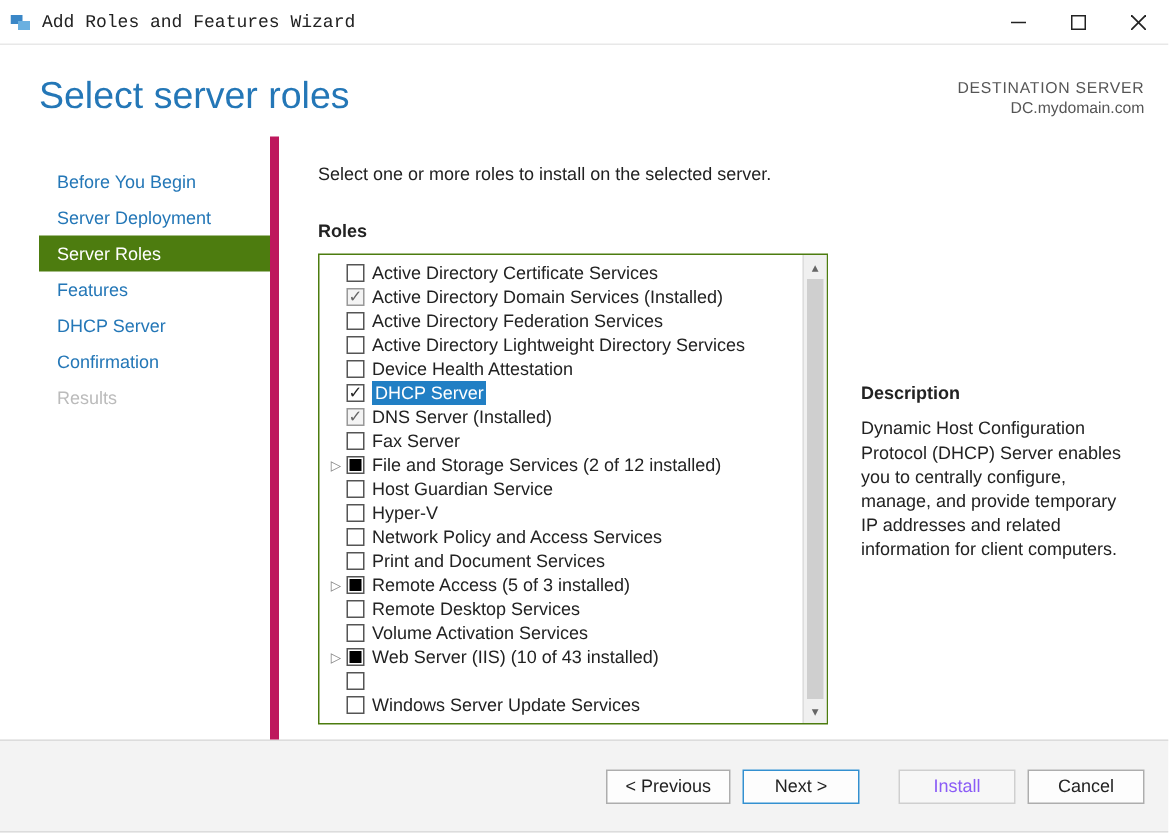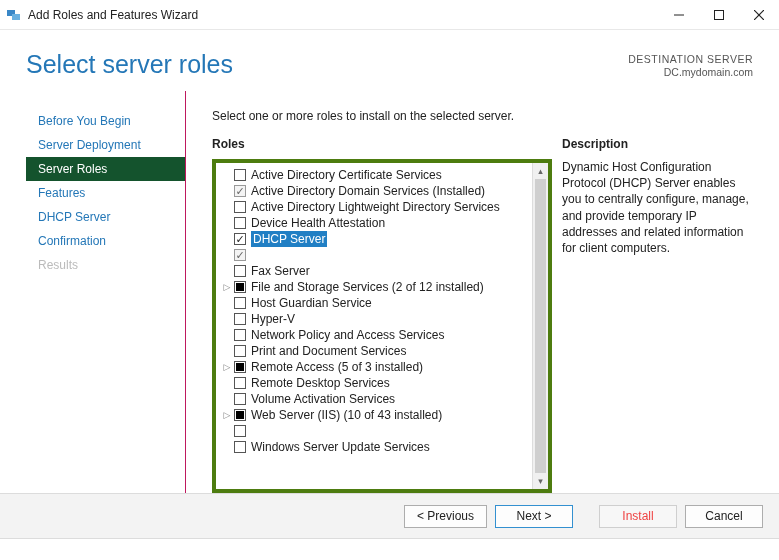--- a/index.html
+++ b/index.html
@@ -17,30 +17,30 @@
     display: flex;
     align-items: center;
     padding: 0 0 0 6px;
     border-bottom: 1px solid #e8e8e8;
   }
   .titlebar .icon {
     width: 16px; height: 16px;
     display: flex; align-items: center; justify-content: center;
     margin-right: 6px;
   }
-  .titlebar .title { flex: 0 0 auto; }
+  .titlebar .title { flex: 0 0 auto; font-family: Liberation Mono, monospace; }
   .titlebar .spacer { flex: 1; }
   .winbtn {
     width: 40px; height: 28px;
     display: flex; align-items: center; justify-content: center;
     font-size: 14px;
   }
   .winbtn svg { display:block; }
   .header {
-    padding: 10px 26px 12px 26px;
+    padding: 10px 16px 12px 26px;
     display: flex;
     align-items: flex-end;
   }
   .header h1 {
     flex: 1;
     margin: 10px 0 0 0;
     font-weight: 300;
     font-size: 25px;
     color: #2477b7;
   }
@@ -55,63 +55,64 @@
 
   .body {
     display: flex;
     padding: 0 26px 0 26px;
     height: 402px;
   }
   .nav {
     width: 160px;
     flex: 0 0 160px;
     padding-top: 18px;
-    border-right: 1px solid #be185d;
+    border-right: 6px solid #be185d;
   }
   .nav-item {
     font-size: 12px;
     color: #2477b7;
     padding: 5px 10px 5px 12px;
     cursor: default;
   }
   .nav-item.current {
-    background: #14532d;
+    background: #4d7c0f;
     color: #fff;
   }
   .nav-item.disabled { color: #bbb; }
 
   .main {
     flex: 1;
     padding-left: 26px;
     display: flex;
     flex-direction: column;
   }
   .instr {
     font-size: 12px;
     padding: 18px 0 14px 0;
   }
   .cols {
     flex: 1;
     display: flex;
-    gap: 10px;
+    gap: 22px;
     min-height: 0;
+    align-items: center;
   }
   .left {
     width: 340px;
     display: flex;
     flex-direction: column;
   }
   .right { flex: 1; }
   .sect-h {
     font-weight: bold;
     font-size: 12px;
     padding-bottom: 8px;
   }
   .rolesbox {
-    border: 4px solid #4d7c0f;
+    border: 1px solid #4d7c0f;
     flex: 1;
     display: flex;
     min-height: 0;
   }
   .roleslist {
     flex: 1;
     padding: 4px 0 4px 6px;
     overflow: hidden;
   }
   .role {
@@ -175,38 +176,38 @@
     background: #cfcfcf;
   }
   .desc-text {
     font-size: 12px;
     line-height: 1.35;
   }
 
   .footer {
     border-top: 1px solid #dcdcdc;
     background: #f3f3f3;
-    height: 46px;
+    height: 62px;
     display: flex;
     align-items: center;
     justify-content: flex-end;
     padding: 0 16px;
     gap: 8px;
     border-bottom: 1px solid #dcdcdc;
   }
   .btn {
     min-width: 78px; height: 23px;
     border: 1px solid #adadad;
     background: #fdfdfd;
     font-size: 12px;
     display: flex; align-items: center; justify-content: center;
     padding: 0 12px;
   }
   .btn.default { border-color: #3390d0; }
-  .btn.disabled { color: #ef4444; border-color: #cfcfcf; background: #f7f7f7; }
+  .btn.disabled { color: #8b5cf6; border-color: #cfcfcf; background: #f7f7f7; }
   .btn + .btn { }
   .btn-gap { width: 10px; }
 </style>
 </head>
 <body>
 
 <div class="titlebar">
   <span class="icon">
     <svg width="14" height="14" viewBox="0 0 14 14">
       <rect x="0" y="2" width="8" height="6" fill="#3a87c7"></rect>
@@ -264,35 +265,41 @@
                 <span class="label">Active Directory Certificate Services</span>
               </div>
               <div class="role">
                 <span class="exp"></span>
                 <span class="cb checked-gray"></span>
                 <span class="label">Active Directory Domain Services (Installed)</span>
               </div>
               <div class="role">
                 <span class="exp"></span>
                 <span class="cb"></span>
+                <span class="label">Active Directory Federation Services</span>
+              </div>
+              <div class="role">
+                <span class="exp"></span>
+                <span class="cb"></span>
                 <span class="label">Active Directory Lightweight Directory Services</span>
               </div>
               <div class="role">
                 <span class="exp"></span>
                 <span class="cb"></span>
                 <span class="label">Device Health Attestation</span>
               </div>
               <div class="role selected">
                 <span class="exp"></span>
                 <span class="cb checked"></span>
                 <span class="label">DHCP Server</span>
               </div>
               <div class="role">
                 <span class="exp"></span>
                 <span class="cb checked-gray"></span>
+                <span class="label">DNS Server (Installed)</span>
               </div>
               <div class="role">
                 <span class="exp"></span>
                 <span class="cb"></span>
                 <span class="label">Fax Server</span>
               </div>
               <div class="role">
                 <span class="exp">▷</span>
                 <span class="cb partial"></span>
                 <span class="label">File and Storage Services (2 of 12 installed)</span>

